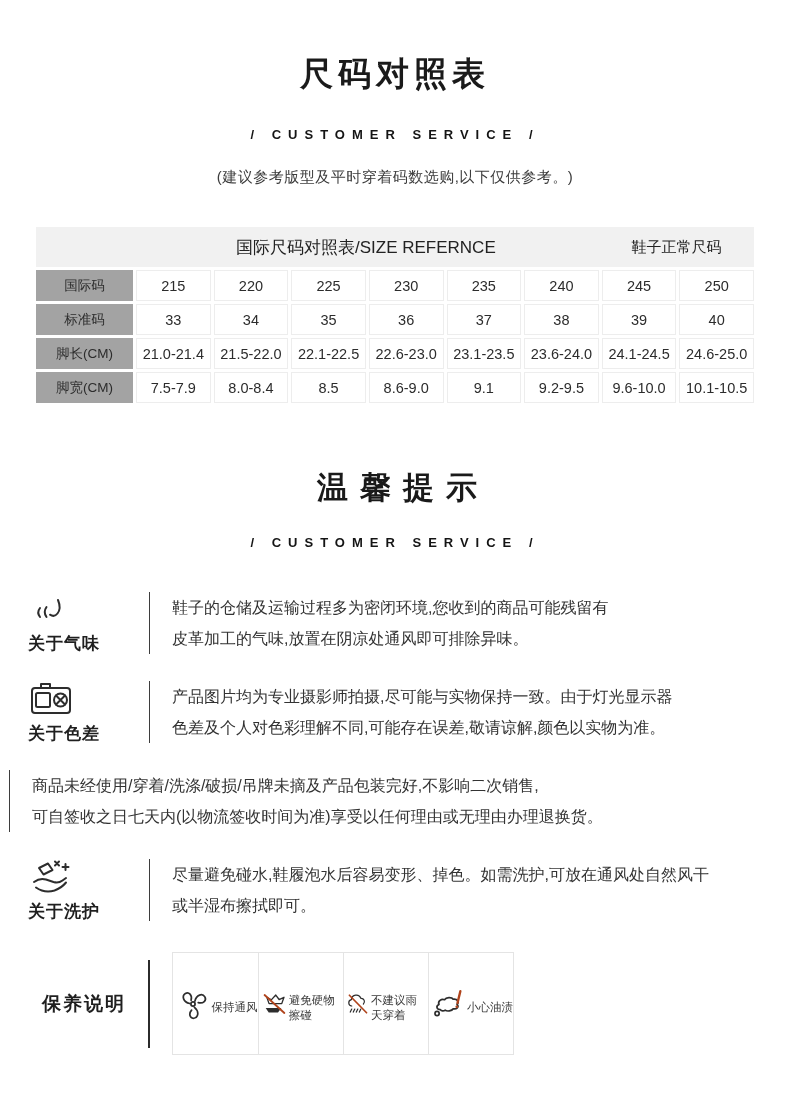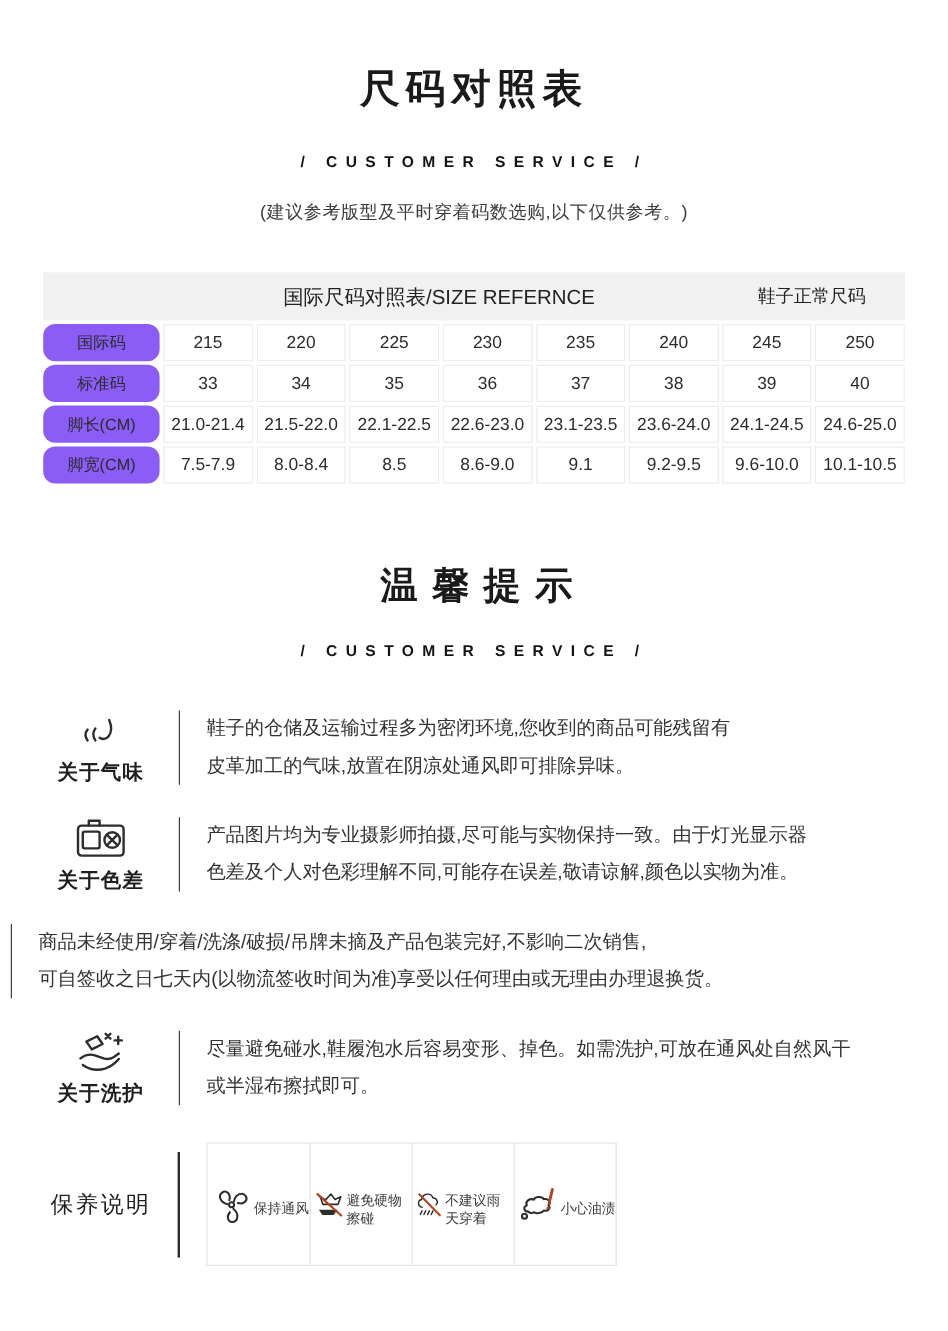--- a/index.html
+++ b/index.html
@@ -18,36 +18,36 @@
   .cs-line.second { margin-top:26px; }
   .note { margin-top:26px; text-align:center; font-size:15px; color:#3c3c3c; letter-spacing:0.5px; }
 
   
   .size-table { margin:40px 36px 0 36px; }
   .thead { display:grid; grid-template-columns:97px repeat(8,1fr); align-items:center;
     background:#f1f1f1; height:40px; }
   .th-left  { grid-column:2/8; text-align:center; font-size:17px; color:#222; }
   .th-right { grid-column:8/10; text-align:center; font-size:15px; color:#222; }
   .trow { display:grid; grid-template-columns:97px repeat(8,1fr); gap:3px; margin-top:3px; height:31px; }
-  .tlabel { background:#8b5cf6; display:flex; align-items:center; justify-content:center;
-    font-size:13.5px; color:#2c2c2c;border-radius:10px; }
+  .tlabel { background:#a3a3a3; display:flex; align-items:center; justify-content:center;
+    font-size:13.5px; color:#2c2c2c; }
   .tcell { background:#fff; border:1px solid #ededed; display:flex; align-items:center;
     justify-content:center; font-size:14.5px; color:#2c2c2c; }
 
   
   .tips { margin-top:28px; }
   .tip { display:flex; align-items:center; min-height:89px; }
-  .tip-left { width:112px; margin-left:28px; display:flex; flex-direction:column; align-items:center; }
+  .tip-left { width:112px; margin-left:28px; display:flex; flex-direction:column; align-items:flex-start; }
   .tip-label { margin-top:5px; font-size:17px; font-weight:700; color:#1f1f1f; letter-spacing:1px; }
   .tip-divider { width:1px; height:62px; background:#3d3d3d; margin-left:9px; flex:none; }
   .tip-text { margin-left:22px; font-size:16px; line-height:31px; color:#333; white-space:nowrap; }
 
   
   .care { display:flex; align-items:center; margin:18px 0 0 28px; }
-  .care-label { width:112px; text-align:center; font-size:19px; font-weight:400;
+  .care-label { width:112px; text-align:center; font-size:19px; font-weight:700;
     color:#1f1f1f; letter-spacing:2px; }
   .care-divider { width:2px; height:88px; background:#2b2b2b; margin-left:8px; flex:none; }
   .care-grid { display:flex; margin-left:22px; border:1px solid #e4e4e4; background:#fff; }
   .care-cell { width:85px; height:101px; display:flex; flex-direction:row; align-items:center;
     justify-content:center; border-left:1px solid #e4e4e4; }
   .care-cell:first-child { border-left:none; }
   .care-cell-label { margin-top:8px; font-size:11.5px; color:#3a3a3a; }
 
   svg.ticon { stroke:#2d2d2d; fill:none; stroke-width:2; stroke-linecap:round; stroke-linejoin:round; }
   svg.cicon { stroke:#2d2d2d; fill:none; stroke-width:1.8; stroke-linecap:round; stroke-linejoin:round; }

